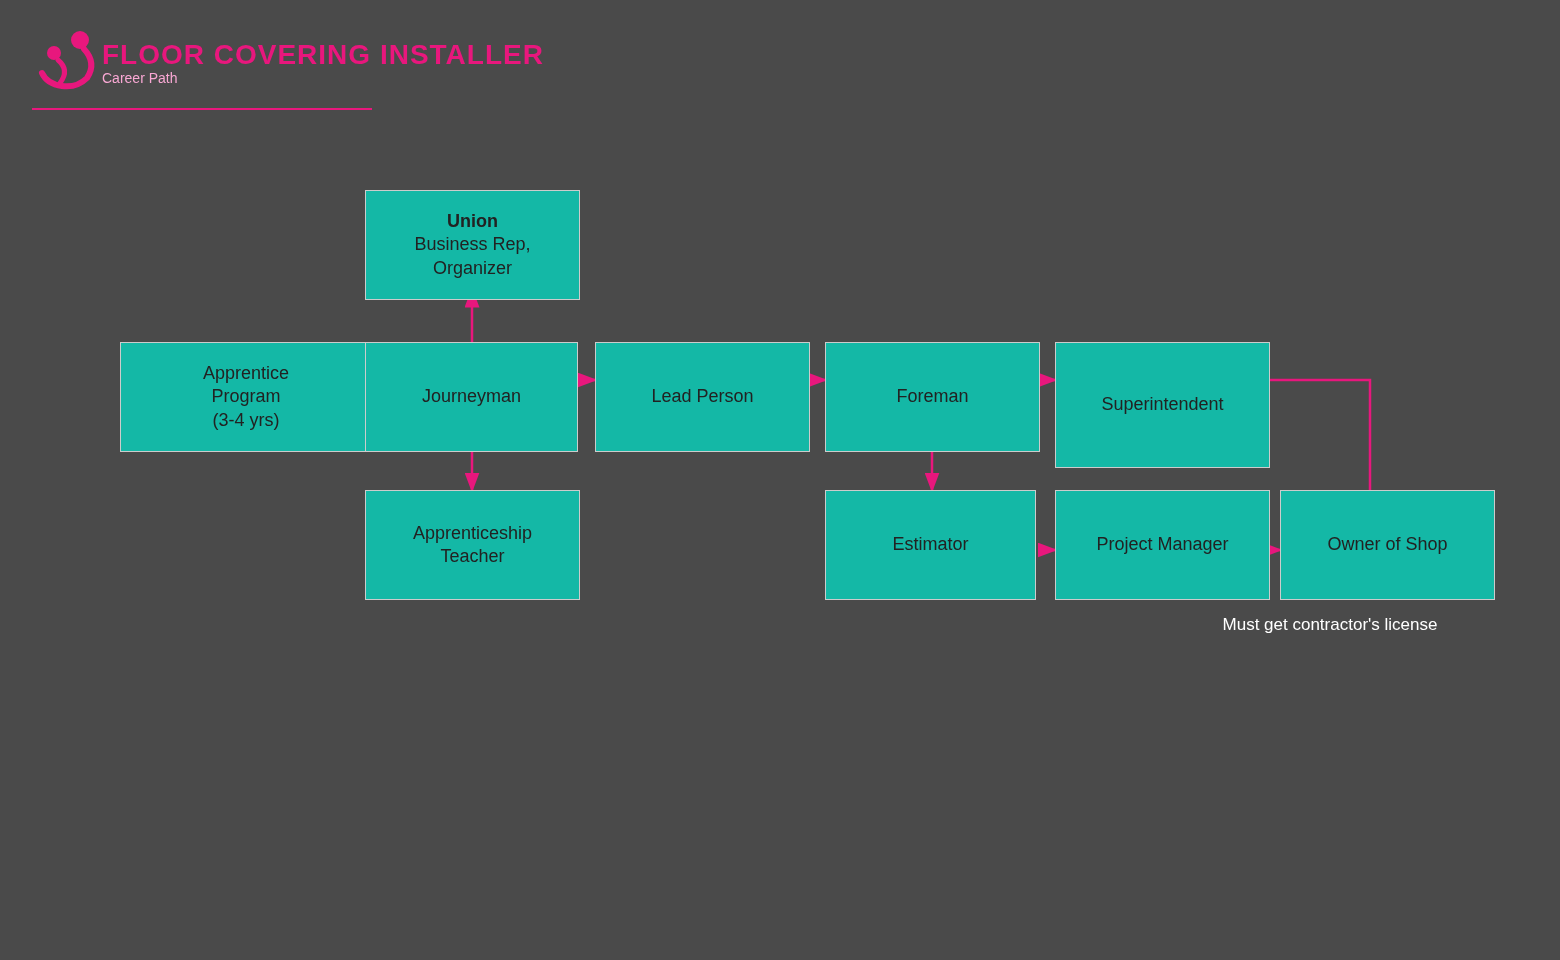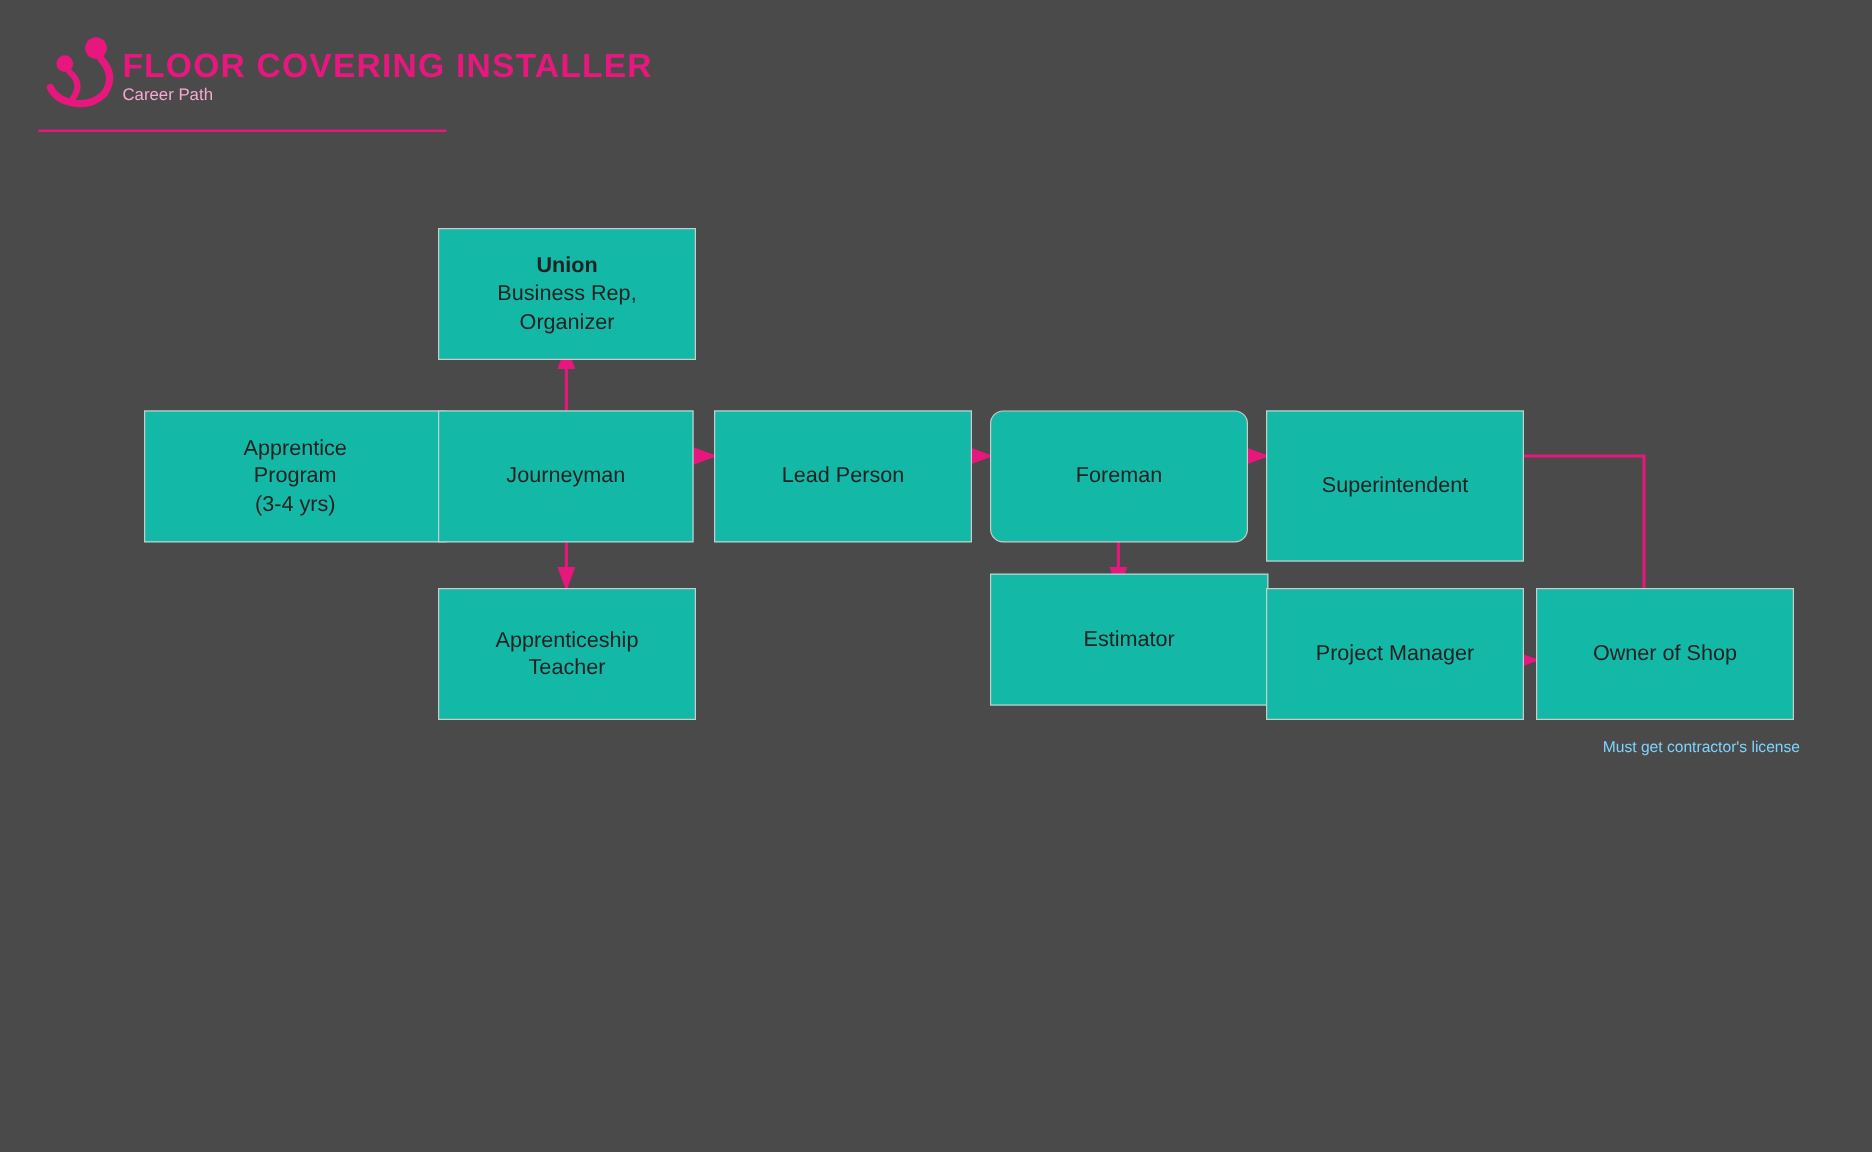--- a/index.html
+++ b/index.html
@@ -88,23 +88,23 @@
       top: 0;
       left: 0;
       width: 100%;
       height: 100%;
       overflow: visible;
       pointer-events: none;
     }
 
     .note-text {
       position: absolute;
-      color: #7dd3fc;
-      font-size: 13px;
-      text-align: right;
+      color: #ffffff;
+      font-size: 17px;
+      text-align: center;
     }
   </style>
 </head>
 <body>
 
 <div class="header">
 
   <svg class="logo-icon" viewBox="0 0 70 70" xmlns="http://www.w3.org/2000/svg">
 
     <circle cx="48" cy="12" r="9" fill="#e8177d"></circle>
@@ -169,36 +169,36 @@
   </div>
 
   <div class="box" style="left:305px; top:162px; width:213px; height:110px;">
     <div>Journeyman</div>
   </div>
 
   <div class="box" style="left:535px; top:162px; width:215px; height:110px;">
     <div>Lead Person</div>
   </div>
 
-  <div class="box" style="left:765px; top:162px; width:215px; height:110px;border-radius:11px;">
+  <div class="box" style="left:765px; top:162px; width:215px; height:110px;">
     <div>Foreman</div>
   </div>
 
   <div class="box" style="left:995px; top:162px; width:215px; height:126px;">
     <div>Superintendent</div>
   </div>
 
   <div class="box" style="left:305px; top:310px; width:215px; height:110px;">
     <div>
       <div>Apprenticeship</div>
       <div>Teacher</div>
     </div>
   </div>
 
-  <div class="box" style="left:765px; top:298px; width:232px; height:110px;">
+  <div class="box" style="left:765px; top:310px; width:211px; height:110px;">
     <div>Estimator</div>
   </div>
 
   <div class="box" style="left:995px; top:310px; width:215px; height:110px;">
     <div>Project Manager</div>
   </div>
 
   <div class="box" style="left:1220px; top:310px; width:215px; height:110px;">
     <div>Owner of Shop</div>
   </div>

